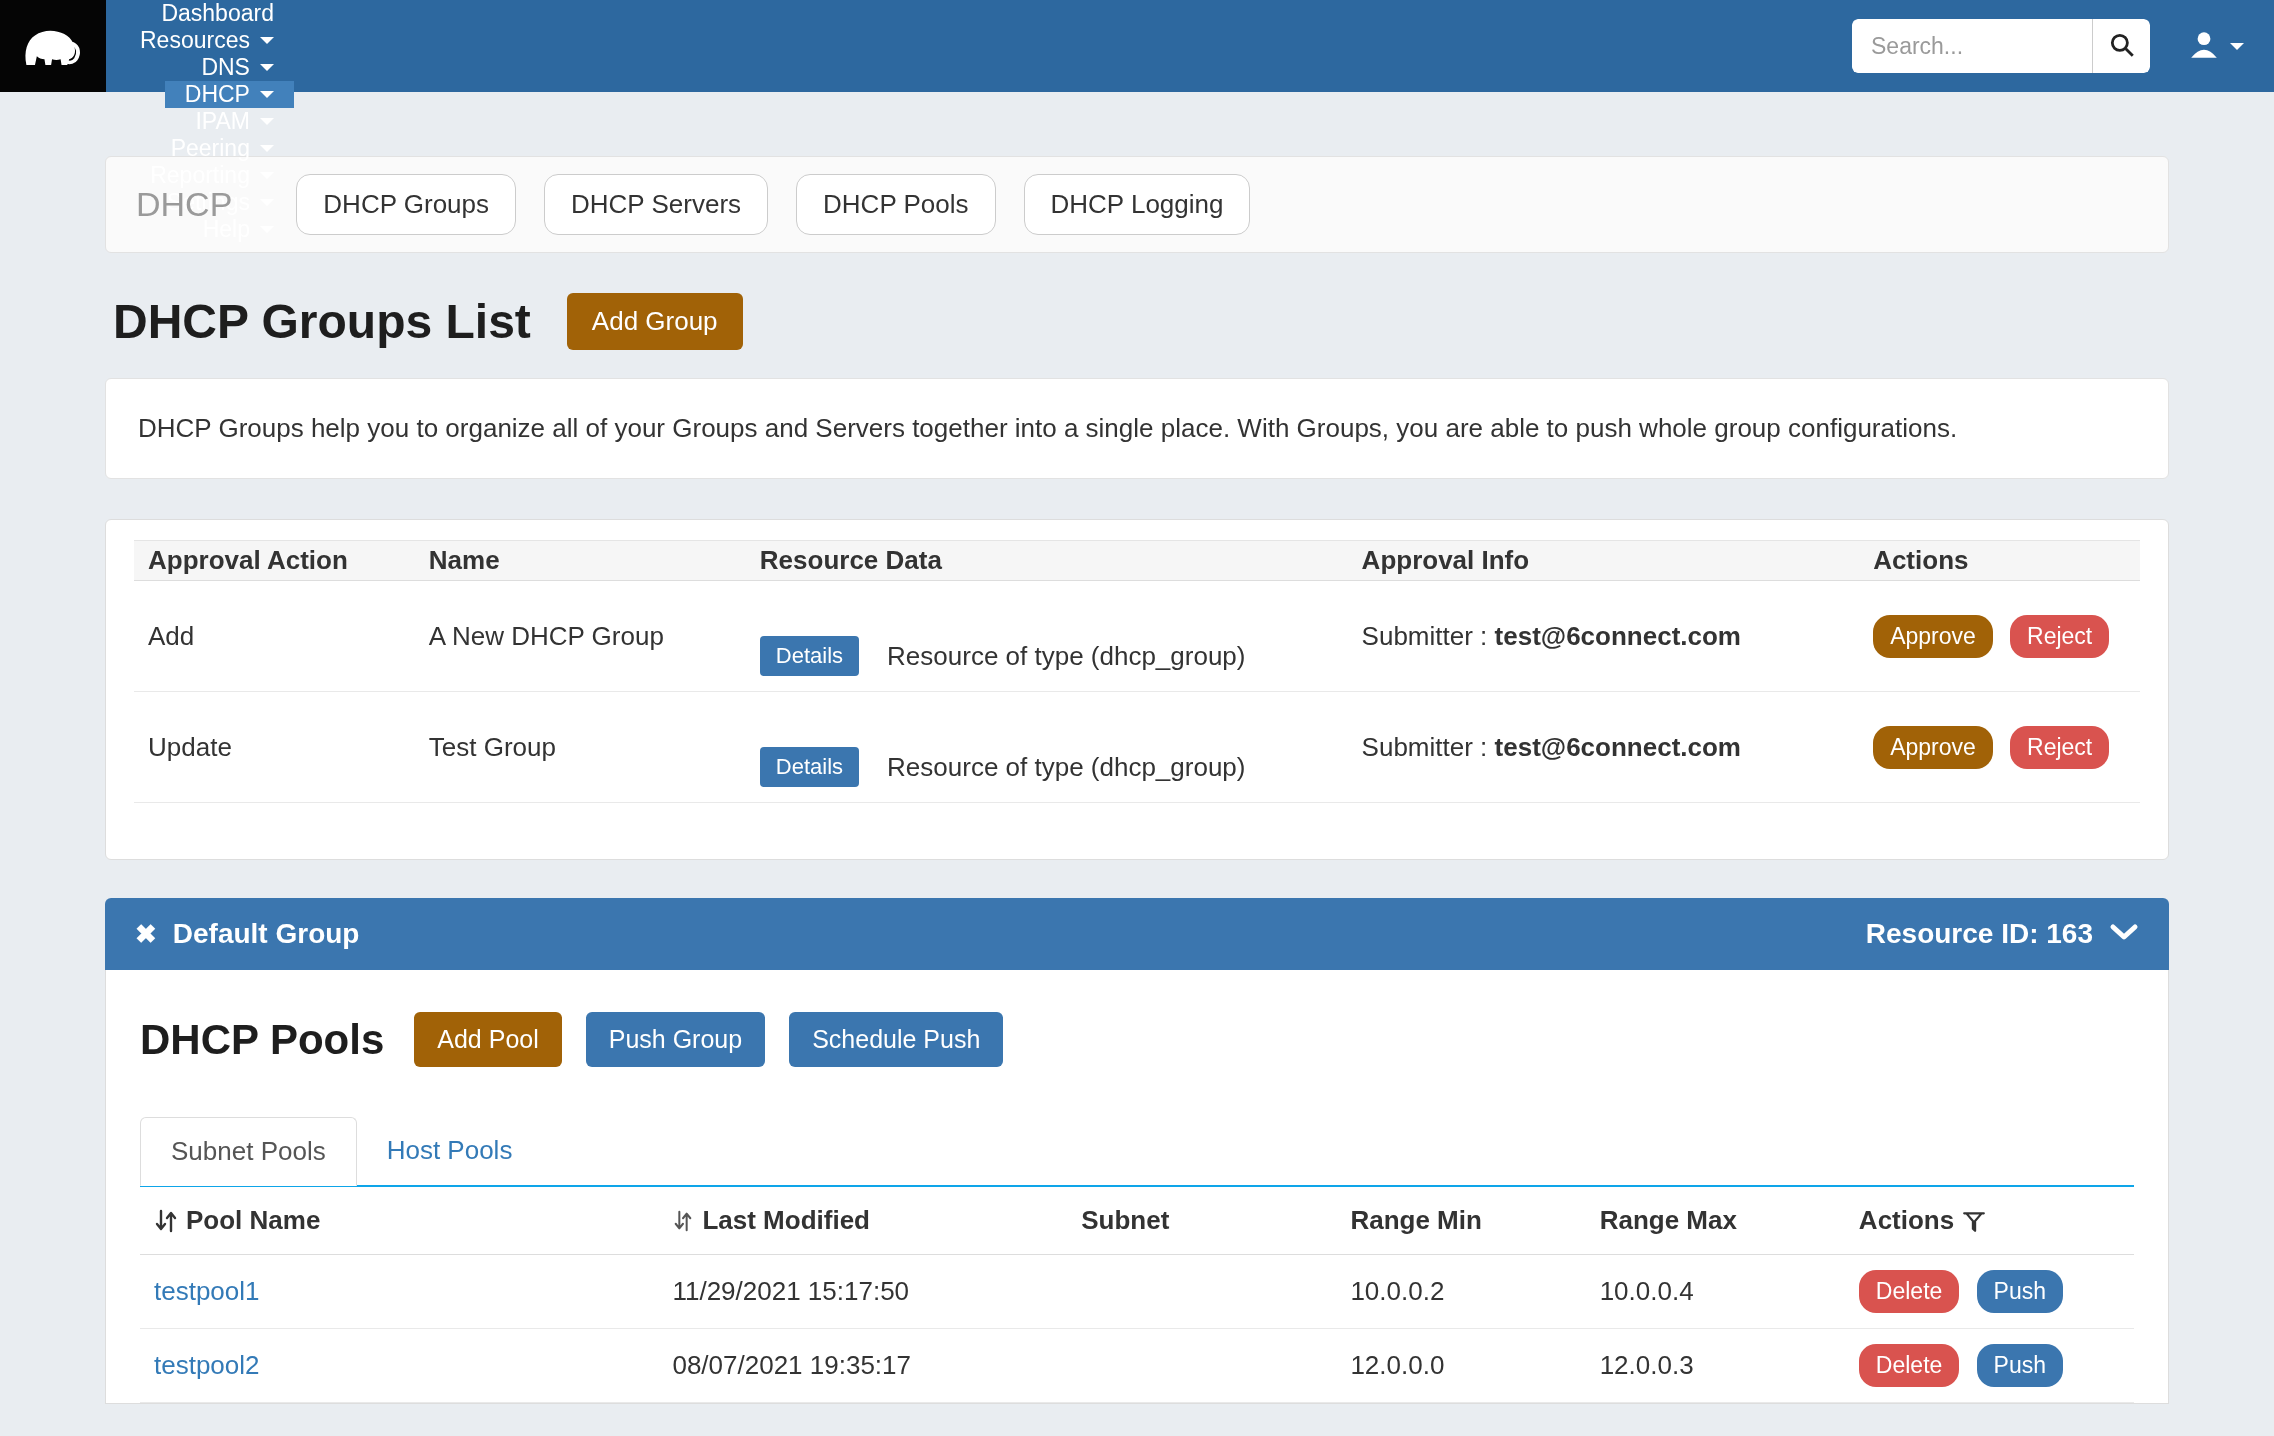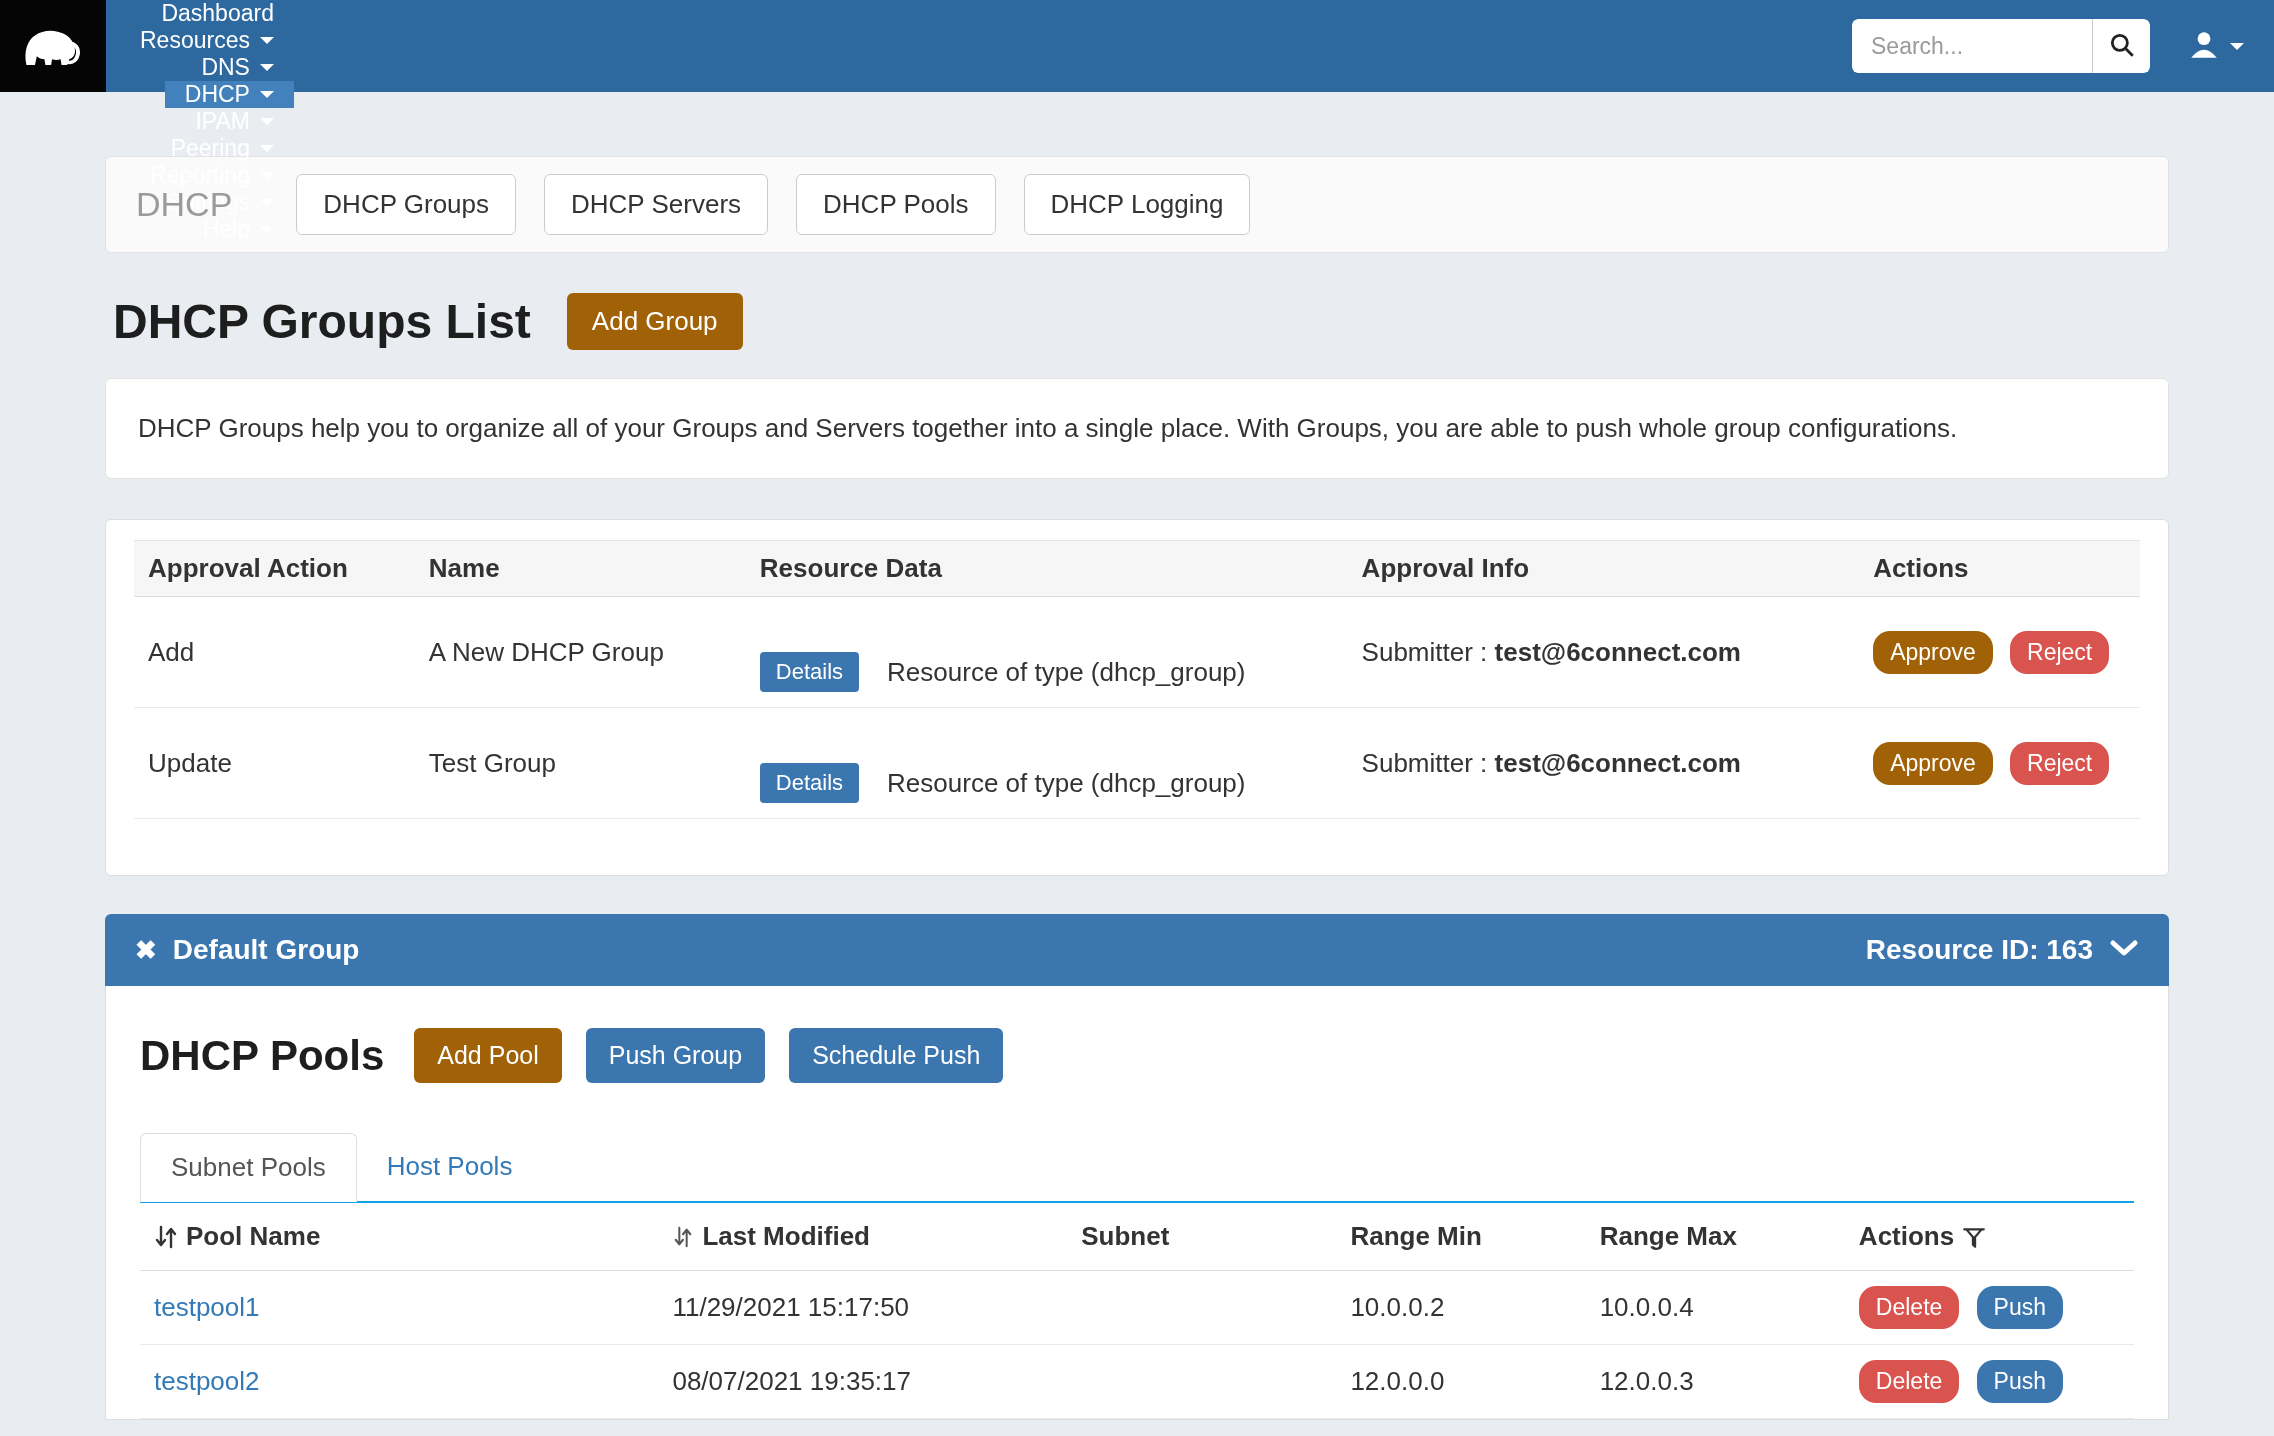--- a/index.html
+++ b/index.html
@@ -21,40 +21,40 @@
   .search-group { display:flex; height:54px; border-radius:6px; overflow:hidden; }
   .search-input { width:240px; border:1px solid #fff; border-right:none; padding:0 18px; font-size:23px; color:#333; outline:none; font-family:"Liberation Sans", sans-serif; border-radius:6px 0 0 6px; }
   .search-input::placeholder { color:#9a9a9a; }
   .search-btn { width:58px; background:#fff; border:none; border-left:1px solid #ccc; display:flex; align-items:center; justify-content:center; cursor:pointer; border-radius:0 6px 6px 0; }
   .user-menu { display:flex; align-items:center; gap:10px; cursor:pointer; }
   
   .container { width:2064px; margin:0 auto; }
   
   .dhcp-bar { margin-top:64px; background:#fafafa; border:1px solid #e2e2e2; border-radius:6px; height:97px; display:flex; align-items:center; padding:0 30px; gap:28px; }
   .dhcp-bar-title { color:#9a9a9a; font-size:34px; margin-right:36px; }
-  .tab-btn { background:#fff; border:1px solid #ccc; border-radius:6px; padding:14px 26px; font-size:26px; color:#333; cursor:pointer; white-space:nowrap; font-family:"Liberation Sans", sans-serif; }
+  .tab-btn { background:#fff; border:1px solid #ccc; border-radius:14px; padding:14px 26px; font-size:26px; color:#333; cursor:pointer; white-space:nowrap; font-family:"Liberation Sans", sans-serif; }
   
   .page-heading { display:flex; align-items:center; gap:36px; margin:40px 0 28px; padding-left:8px; }
   .page-title { font-size:48px; font-weight:bold; color:#1e1e1e; margin:0; }
   .btn { border:none; border-radius:6px; color:#fff; cursor:pointer; white-space:nowrap; font-family:"Liberation Sans", sans-serif; }
   .btn-green { background:#a16207; }
   .btn-blue  { background:#3b76af; }
   .btn-red   { background:#d9534f; }
   .btn-lg { font-size:26px; padding:13px 25px; }
   .btn-md { font-size:25px; padding:13px 23px; }
   .btn-sm { font-size:23px; padding:8px 17px; border-radius:4px; }
   .btn-xs { font-size:22px; padding:7px 16px; border-radius:4px; }
   
   .panel-plain { background:#fff; border:1px solid #e2e2e2; border-radius:6px; padding:34px 32px; font-size:26px; color:#333; margin-bottom:40px; }
   .panel { background:#fff; border:1px solid #ddd; border-radius:6px; margin-bottom:38px; }
   .panel-heading-yellow { background:#fcf8e3; color:#8a6d3b; font-weight:bold; font-size:26px; padding:22px 28px; display:flex; justify-content:space-between; align-items:center; border-bottom:1px solid #eee; border-radius:6px 6px 0 0; }
   .panel-body { padding:20px 28px 56px 28px; }
   
   table { width:100%; border-collapse:collapse; font-size:26px; color:#333; }
-  th { text-align:left; font-weight:bold; padding:12px 14px; border-bottom:1px solid #ddd; white-space:nowrap; }
+  th { text-align:left; font-weight:bold; padding:4px 14px; border-bottom:1px solid #ddd; white-space:nowrap; }
   .approval-table th { background:#f6f6f6; border-top:1px solid #e5e5e5; }
   td { padding:15px 14px; border-bottom:1px solid #e9e9e9; vertical-align:middle; }
   .resource-cell { display:flex; align-items:center; gap:28px;margin-top:40px; }
   .bold { font-weight:bold; }
   .link { color:#337ab7; text-decoration:none; cursor:pointer; }
   
   .group-heading { background:#3b76af; color:#fff; font-weight:bold; font-size:28px; padding:20px 30px; display:flex; justify-content:space-between; align-items:center; border-radius:6px 6px 0 0; }
   .group-left, .group-right { display:flex; align-items:center; gap:16px; }
   .x-icon { font-size:26px; cursor:pointer; }
   .group-body { background:#fff; border:1px solid #ddd; border-top:none; padding:30px 34px 0 34px; }

